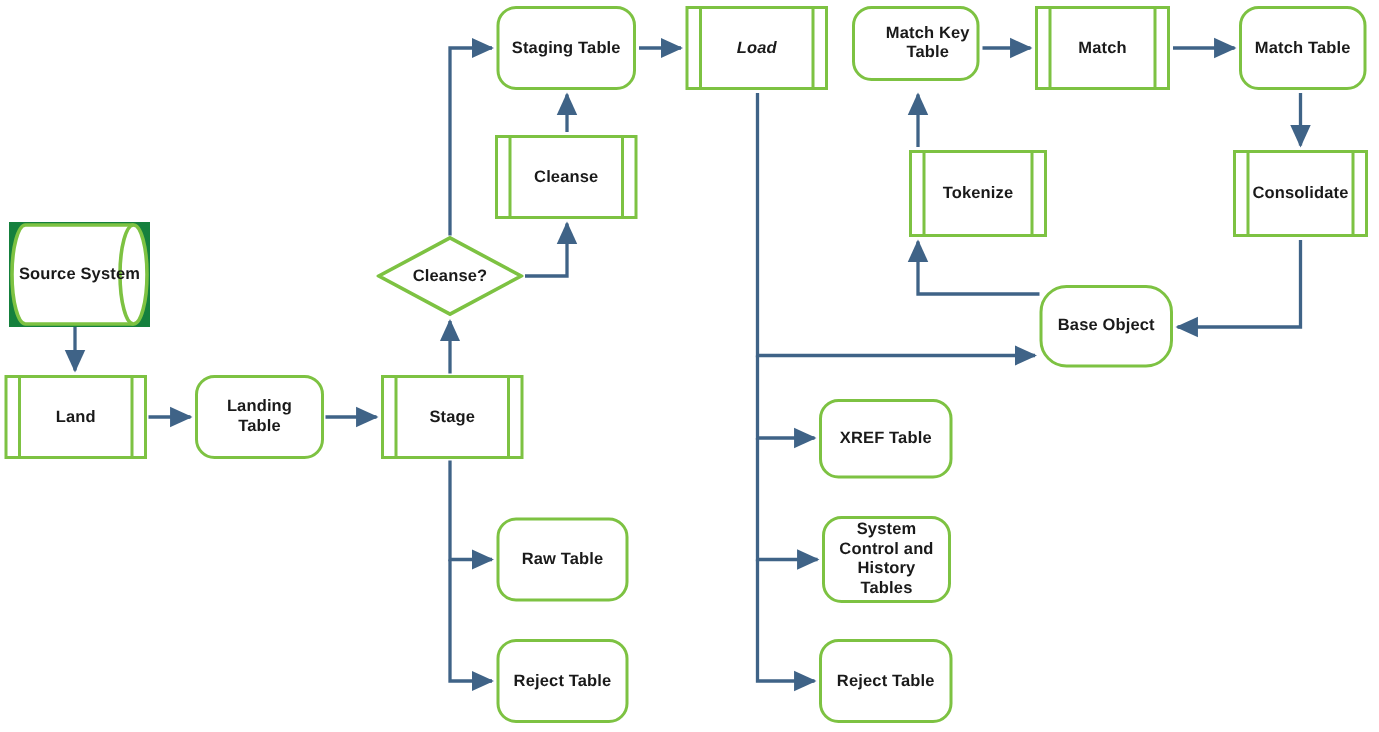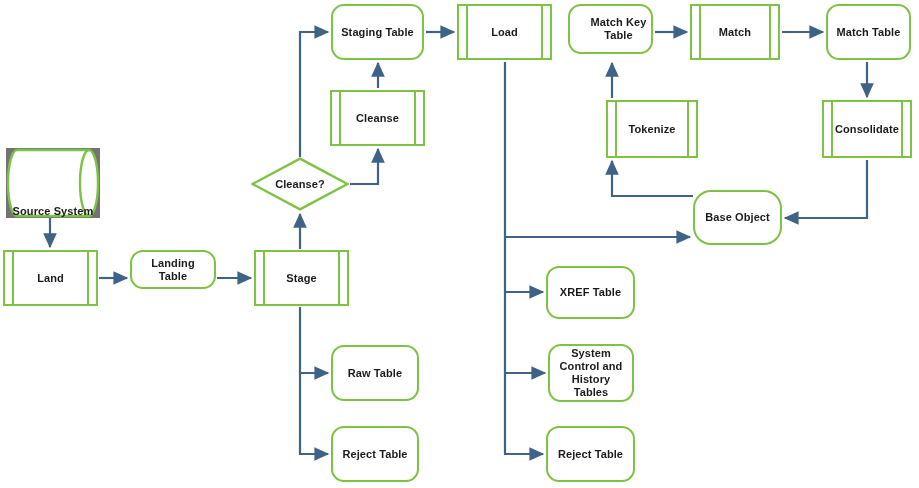--- a/index.html
+++ b/index.html
@@ -62,22 +62,21 @@
     top: -2.2px;
     bottom: -2.2px;
     width: 2.2px;
     background: #7DC242;
     z-index: 2;
   }
   .shape-process::before { left: 7px; }
   .shape-process::after  { right: 7px; }
   
   .shape-cylinder {
-    background: #737373;
-    align-items: flex-end;
+    background: #15803d;
   }
   .shape-cylinder .cyl-svg {
     position: absolute;
     left: 0;
     top: 0;
     width: 100%;
     height: 100%;
     z-index: 1;
   }
   
@@ -153,21 +152,21 @@
       <path d="M11,2 L83,2 A9,33 0 0 1 83,68 L11,68 A9,33 0 0 1 11,2 Z" fill="#ffffff" stroke="#7DC242" stroke-width="2.4"></path>
       <path d="M83,2 A9,33 0 0 0 83,68" fill="none" stroke="#7DC242" stroke-width="2.4"></path>
     </svg>
     <span class="label">Source System</span>
   </div>
 
   <div class="node shape-process" style="left: 3px; top: 250px; width: 95px; height: 56px;">
     <span class="label">Land</span>
   </div>
 
-  <div class="node shape-rounded" style="left: 130px; top: 250px; width: 86px; height: 39px; justify-content: flex-end;">
+  <div class="node shape-rounded" style="left: 130px; top: 250px; width: 86px; height: 56px; justify-content: flex-end;">
     <span class="label">Landing Table</span>
   </div>
 
   <div class="node shape-process" style="left: 254px; top: 250px; width: 95px; height: 56px;">
     <span class="label">Stage</span>
   </div>
 
   <div class="node shape-diamond" style="left: 251px; top: 157px; width: 98px; height: 54px;">
     <svg class="dia-svg" viewBox="0 0 98 54" preserveAspectRatio="none" xmlns="http://www.w3.org/2000/svg">
       <path d="M49,1.6 L96.4,27 L49,52.4 L1.6,27 Z" fill="#ffffff" stroke="#7DC242" stroke-width="2.4"></path>
@@ -176,21 +175,21 @@
   </div>
 
   <div class="node shape-process" style="left: 330px; top: 90px; width: 95px; height: 56px;">
     <span class="label">Cleanse</span>
   </div>
 
   <div class="node shape-rounded" style="left: 331px; top: 4px; width: 93px; height: 56px;">
     <span class="label">Staging Table</span>
   </div>
 
-  <div class="node shape-process" style="left: 457px; top: 4px; width: 95px; height: 56px;">
+  <div class="node shape-process" style="left: 457px; top: 4px; width: 95px; height: 56px; font-style: italic;">
     <span class="label">Load</span>
   </div>
 
   <div class="node shape-rounded" style="left: 568px; top: 4px; width: 85px; height: 50px; padding-left: 16px;">
     <span class="label">Match Key Table</span>
   </div>
 
   <div class="node shape-process" style="left: 690px; top: 4px; width: 90px; height: 56px;">
     <span class="label">Match</span>
   </div>

